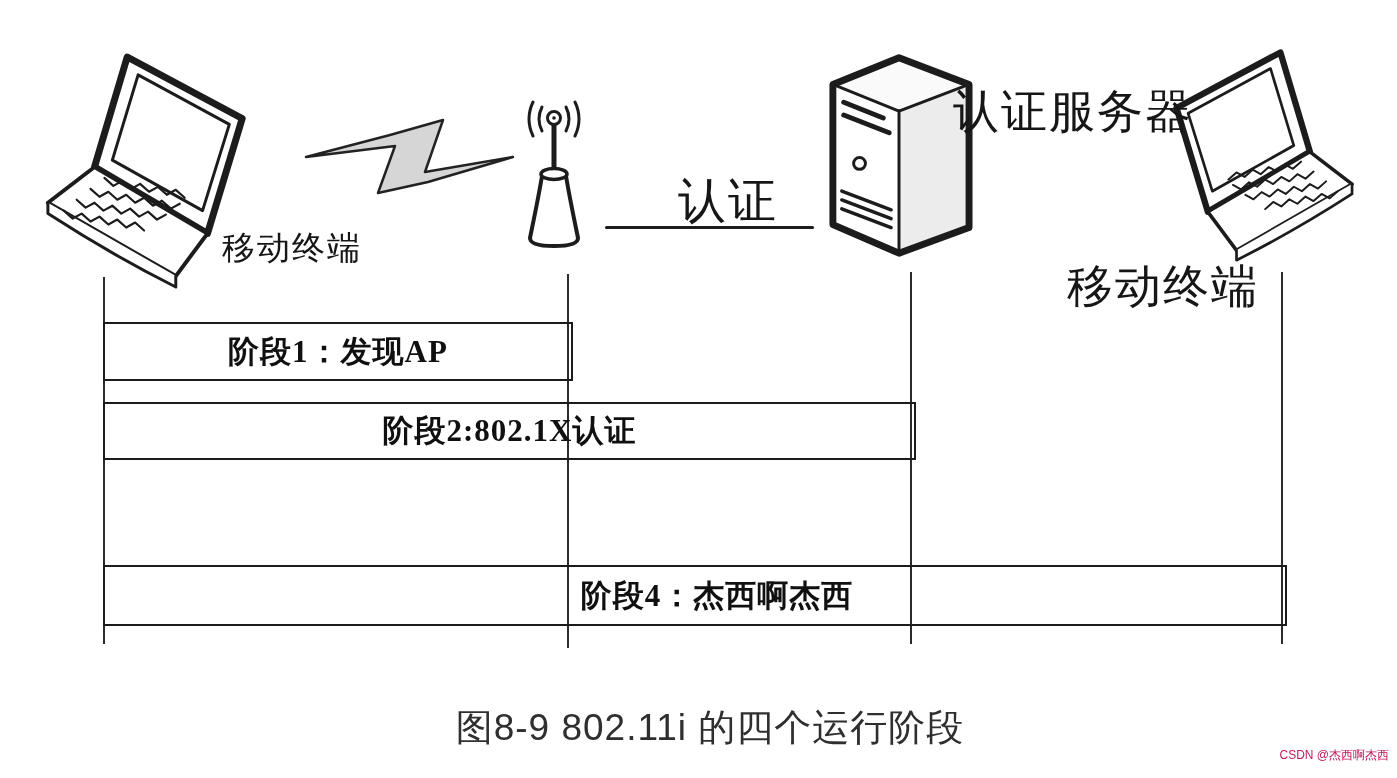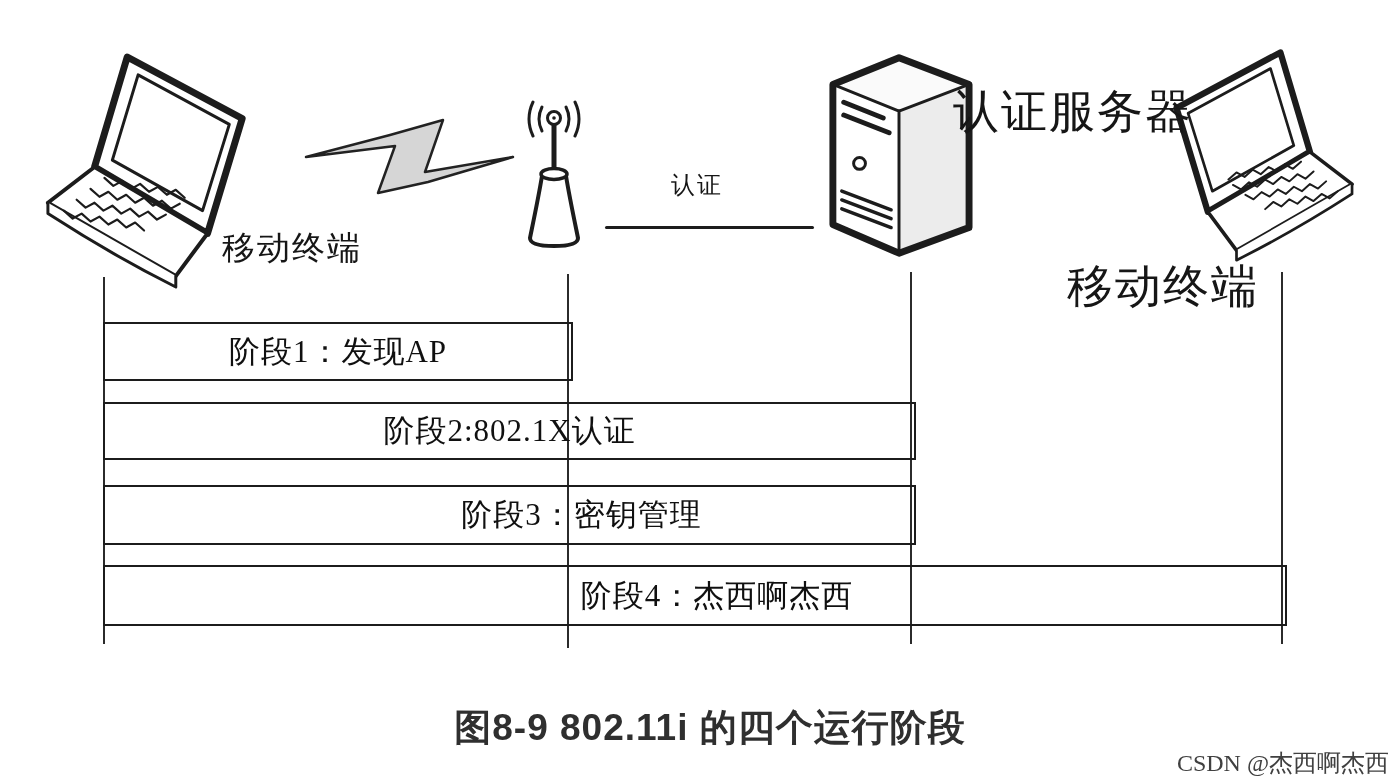--- a/index.html
+++ b/index.html
@@ -40,36 +40,37 @@
     background:transparent;
     display:flex;
     align-items:center;
     justify-content:center;
   }
   .phase-label{
     font-size:31px;
     letter-spacing:1px;
     color:#101010;
     white-space:nowrap;
+    font-weight:bold;
   }
   .caption{
     position:absolute;
     text-align:center;
     font-family:"Liberation Sans", sans-serif;
     font-size:37px;
-    font-weight:700;
+    font-weight:400;
     color:#2f2f2f;
     letter-spacing:1px;
     white-space:nowrap;
   }
   .watermark{
     position:absolute;
-    font-family:Liberation Serif, serif;
-    font-size:24px;
-    color:#404040;
+    font-family:Liberation Sans, sans-serif;
+    font-size:12px;
+    color:#be185d;
     white-space:nowrap;
   }
 </style>
 </head>
 <body>
 
 <div class="stage">
 
   <svg width="0" height="0" style="position:absolute" aria-hidden="true">
     <defs>
@@ -122,44 +123,41 @@
   </svg>
 
   <svg class="icon-svg" style="left:1155px;top:46px" width="206" height="217" viewBox="0 0 230 240">
     <g transform="translate(230,0) scale(-1,1)">
       <use href="#laptop-shape" xlink:href="#laptop-shape"></use>
     </g>
   </svg>
 
   <div class="node-label" style="left:182px;top:226px;width:220px;font-size:33px">移动终端</div>
 
-  <div class="node-label" style="left:617px;top:169px;width:160px;font-size:24px">认证</div>
+  <div class="node-label" style="left:648px;top:169px;width:160px;font-size:48px">认证</div>
 
   <div class="link-line" style="left:605px;top:226px;width:209px"></div>
 
   <div class="node-label" style="left:953px;top:81px;width:220px">认证服务器</div>
 
   <div class="node-label" style="left:1053px;top:256px;width:220px">移动终端</div>
 
   <div class="lifeline" style="left:103px;top:277px;height:367px"></div>
   <div class="lifeline" style="left:567px;top:274px;height:374px"></div>
   <div class="lifeline" style="left:910px;top:272px;height:372px"></div>
   <div class="lifeline" style="left:1281px;top:272px;height:372px"></div>
 
   <div class="phase-bar" style="left:103px;top:322px;width:466px;height:55px">
     <span class="phase-label">阶段1：发现AP</span>
   </div>
 
   <div class="phase-bar" style="left:103px;top:402px;width:809px;height:54px">
     <span class="phase-label">阶段2:802.1X认证</span>
   </div>
 
-  <div class="phase-bar" style="left:103px;top:485px;width:809px;height:56px">
-    <span class="phase-label" style="transform:translateX(72px)">阶段3：密钥管理</span>
-  </div>
 
   <div class="phase-bar" style="left:103px;top:565px;width:1180px;height:57px">
     <span class="phase-label" style="transform:translateX(22px)">阶段4：杰西啊杰西</span>
   </div>
 
   <div class="caption" style="left:310px;top:703px;width:800px">图8-9 802.11i 的四个运行阶段</div>
 
   <div class="watermark" style="right:8px;top:747px">CSDN @杰西啊杰西</div>
 
 </div>

